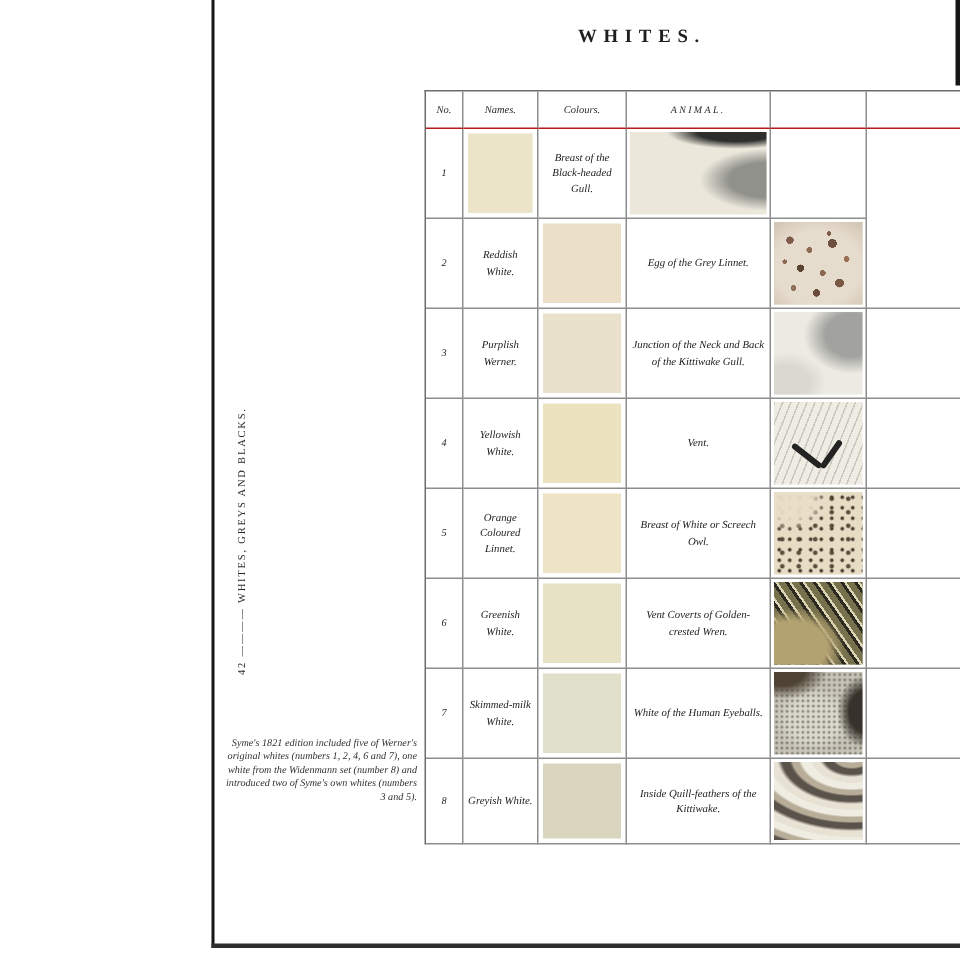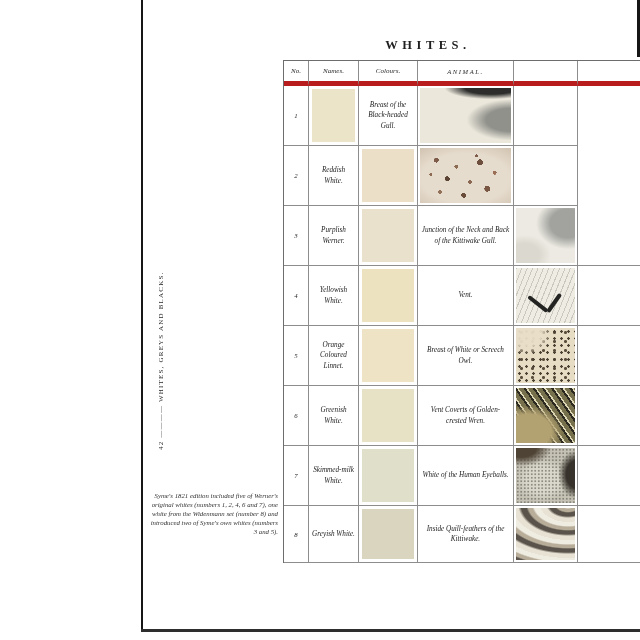--- a/index.html
+++ b/index.html
@@ -22,31 +22,31 @@
 
   
   .footnote {
     position: absolute; left: 150px; top: 492px; width: 128px;
     text-align: right; font-style: italic; font-size: 6.8px; line-height: 1.32;
     color: #333;
   }
 
   
   .page-title {
-    position: absolute; left: 283px; top: 38px; width: 290px;
+    position: absolute; left: 283px; top: 17px; width: 290px;
     text-align: center; font-size: 12.5px; font-weight: bold;
     letter-spacing: 4.5px; color: #1f1f1f;
   }
 
   
   .color-table { position: absolute; left: 283px; top: 60px; width: 360px; border-top: 1px solid #6d6d6d; border-left: 1px solid #6d6d6d; }
   .trow { display: grid; grid-template-columns: 25px 50px 59px 96px 64px 66px; }
   .trow > div { border-right: 1px solid #8d8d8d; border-bottom: 1px solid #8d8d8d; position: relative; font-style: italic; }
   .thead { height: 25px; }
-  .thead > div { display: flex; align-items: center; justify-content: center; font-size: 7px; color: #2b2b2b; border-bottom: 5px solid #b91c1c; }
+  .thead > div { display: flex; align-items: center; justify-content: center; font-size: 7px; color: #2b2b2b; border-bottom: 1px solid #b91c1c; }
   .thead .h-no { font-style: italic; }
   .thead .h-animal { letter-spacing: 1.6px; font-size: 6.6px; }
   .tbody-row { height: 60px; }
   .tbody-row.short { height: 57px; }
 
   .cell-no { display: flex; align-items: center; justify-content: center; font-size: 6.8px; }
   .cell-name, .cell-animal {
     display: flex; align-items: center; justify-content: center; text-align: center;
     font-style: italic; font-size: 7.2px; line-height: 1.45; padding: 2px 3px; color: #222;
   }
@@ -140,20 +140,21 @@
       </div>
     <div></div>
   </div>
 
   <div class="trow tbody-row">
     <div class="cell-no">2</div>
     <div class="cell-name">Reddish White.</div>
     <div class="cell-colour">
         <div class="swatch" style="background: rgb(235, 223, 199);"></div>
       </div>
+    <div class="cell-animal">Egg of the Grey Linnet.</div>
     <div class="cell-img">
         <div class="aimg img2"></div>
       </div>
     <div></div>
   </div>
 
   <div class="trow tbody-row">
     <div class="cell-no">3</div>
     <div class="cell-name">Purplish Werner.</div>
     <div class="cell-colour">

